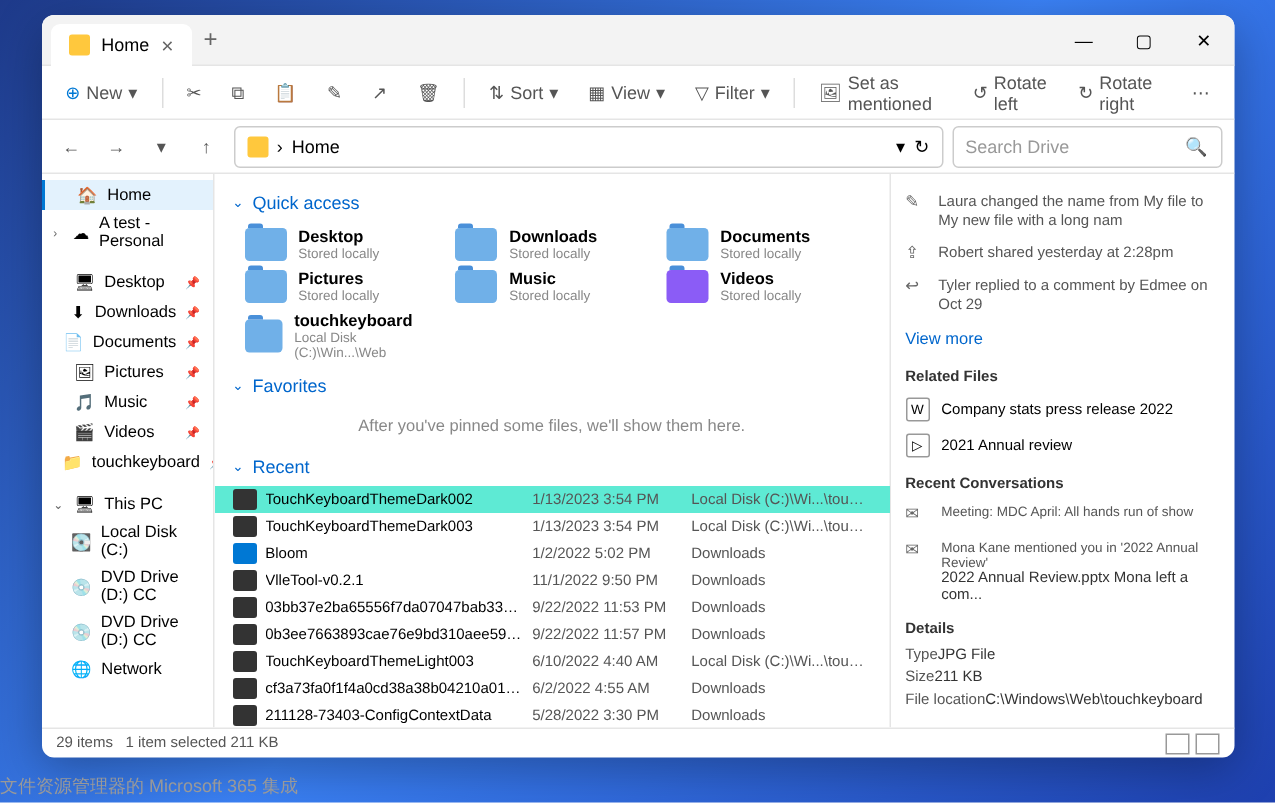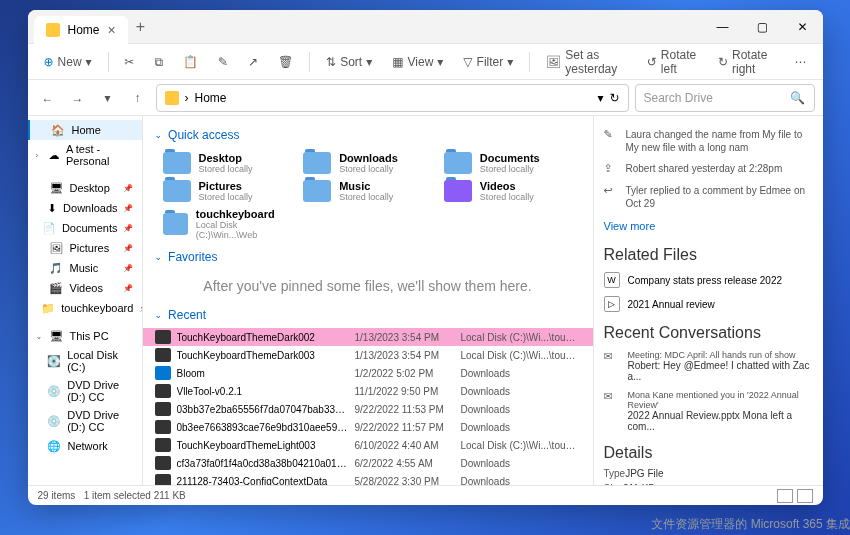--- a/index.html
+++ b/index.html
@@ -33,49 +33,49 @@
 .qa-grid{display:grid;grid-template-columns:1fr 1fr 1fr;gap:6px 12px;padding:6px 20px}
 .qa-item{display:flex;gap:8px;align-items:center;cursor:pointer}
 .qa-icon{width:28px;height:22px;background:#70b0e8;border-radius:3px;position:relative;display:flex;align-items:center;justify-content:center;font-size:10px;color:#fff}
 .qa-icon::before{content:'';position:absolute;top:-3px;left:2px;width:10px;height:3px;background:#4a90d9;border-radius:2px 2px 0 0}
 .qa-icon.docs{background:#70b0e8}
 .qa-icon.music{background:#70b0e8}
 .qa-icon.videos{background:#8b5cf6}
 .qa-text{display:flex;flex-direction:column}
 .qa-name{font-size:11px;font-weight:600}
 .qa-sub{font-size:9px;color:#888}
-.fav-empty{text-align:center;font-size:14px;color:#888;padding:10px}
+.fav-empty{text-align:center;font-size:11px;color:#888;padding:10px}
 .recent-list{padding:2px 0}
 .recent-row{display:flex;align-items:center;padding:2px 12px;font-size:10px;cursor:pointer;gap:6px}
-.recent-row.sel{background:#f9a8d4}
+.recent-row.sel{background:#5eead4}
 .r-icon{width:16px;height:14px;background:#333;border-radius:2px;flex-shrink:0}
 .r-icon.app{background:#0078d4}
 .r-name{flex:1;overflow:hidden;text-overflow:ellipsis;white-space:nowrap}
 .r-date{width:100px;color:#555}
 .r-path{width:120px;color:#555;overflow:hidden;text-overflow:ellipsis;white-space:nowrap}
 .details-panel{width:230px;border-left:1px solid #e5e5e5;padding:8px 10px;font-size:10px;overflow-y:auto}
 .activity{display:flex;gap:8px;padding:4px 0;align-items:flex-start}
 .act-icon{width:14px;height:14px;color:#666;flex-shrink:0;font-size:11px}
 .act-text{color:#555;line-height:1.3}
 .view-more{color:#0066cc;cursor:pointer;padding:6px 0;font-size:11px}
-.panel-hdr{font-weight:400;font-size:16px;padding:8px 0 4px;color:#333}
+.panel-hdr{font-weight:700;font-size:10px;padding:8px 0 4px;color:#333}
 .rf-item{display:flex;gap:8px;align-items:center;padding:4px 0;cursor:pointer}
 .rf-icon{width:16px;height:16px;border:1px solid #999;border-radius:2px;display:flex;align-items:center;justify-content:center;font-size:9px}
 .conv{display:flex;gap:8px;padding:4px 0;align-items:flex-start}
 .conv-icon{width:16px;height:16px;flex-shrink:0;font-size:11px;color:#666}
 .conv-text{flex:1}
 .conv-title{color:#555;font-size:9px}
 .conv-sub{color:#333;font-size:10px}
 .det-row{display:flex;justify-content:flex-start;padding:2px 0}
 .det-label{color:#555}
 .det-val{color:#333;text-align:right;max-width:130px}
 .statusbar{height:20px;border-top:1px solid #e5e5e5;display:flex;align-items:center;padding:0 10px;font-size:10px;color:#555;justify-content:space-between}
 .status-icons{display:flex;gap:4px}
 .status-icons div{width:16px;height:14px;border:1px solid #999;cursor:pointer}
-.caption{position:absolute;bottom:2px;left:0;right:0;text-align:right;font-size:12px;color:#999}
+.caption{position:absolute;bottom:2px;left:0;right:0;text-align:left;font-size:12px;color:#999}
 </style>
 </head>
 <body>
 
 <div class="window">
   <div class="titlebar">
     <div class="tab">
       <div class="home-icon"></div>
       <span>Home</span>
       <span class="tab-close">×</span>
@@ -99,21 +99,21 @@
     <div class="tb-btn">⧉</div>
     <div class="tb-btn">📋</div>
     <div class="tb-btn">✎</div>
     <div class="tb-btn">↗</div>
     <div class="tb-btn">🗑</div>
     <div class="tb-sep"></div>
     <div class="tb-btn">⇅ <span>Sort</span> ▾</div>
     <div class="tb-btn">▦ <span>View</span> ▾</div>
     <div class="tb-btn">▽ <span>Filter</span> ▾</div>
     <div class="tb-sep"></div>
-    <div class="tb-btn">🖼 <span>Set as yesterday</span></div>
+    <div class="tb-btn">🖼 <span>Set as mentioned</span></div>
     <div class="tb-btn">↺ <span>Rotate left</span></div>
     <div class="tb-btn">↻ <span>Rotate right</span></div>
     <div class="tb-btn">⋯</div>
   </div>
 
   <div class="navbar">
     <div class="nav-arrow">←</div>
     <div class="nav-arrow">→</div>
     <div class="nav-arrow">▾</div>
     <div class="nav-arrow">↑</div>
@@ -357,21 +357,20 @@
       <div class="rf-item">
           <div class="rf-icon">▷</div>
           <span>2021 Annual review</span>
         </div>
 
       <div class="panel-hdr">Recent Conversations</div>
       <div class="conv">
           <span class="conv-icon">✉</span>
           <div class="conv-text">
             <div class="conv-title">Meeting: MDC April: All hands run of show</div>
-            <div class="conv-sub">Robert: Hey @Edmee! I chatted with Zac a...</div>
           </div>
         </div>
       <div class="conv">
           <span class="conv-icon">✉</span>
           <div class="conv-text">
             <div class="conv-title">Mona Kane mentioned you in '2022 Annual Review'</div>
             <div class="conv-sub">2022 Annual Review.pptx Mona left a com...</div>
           </div>
         </div>
 

